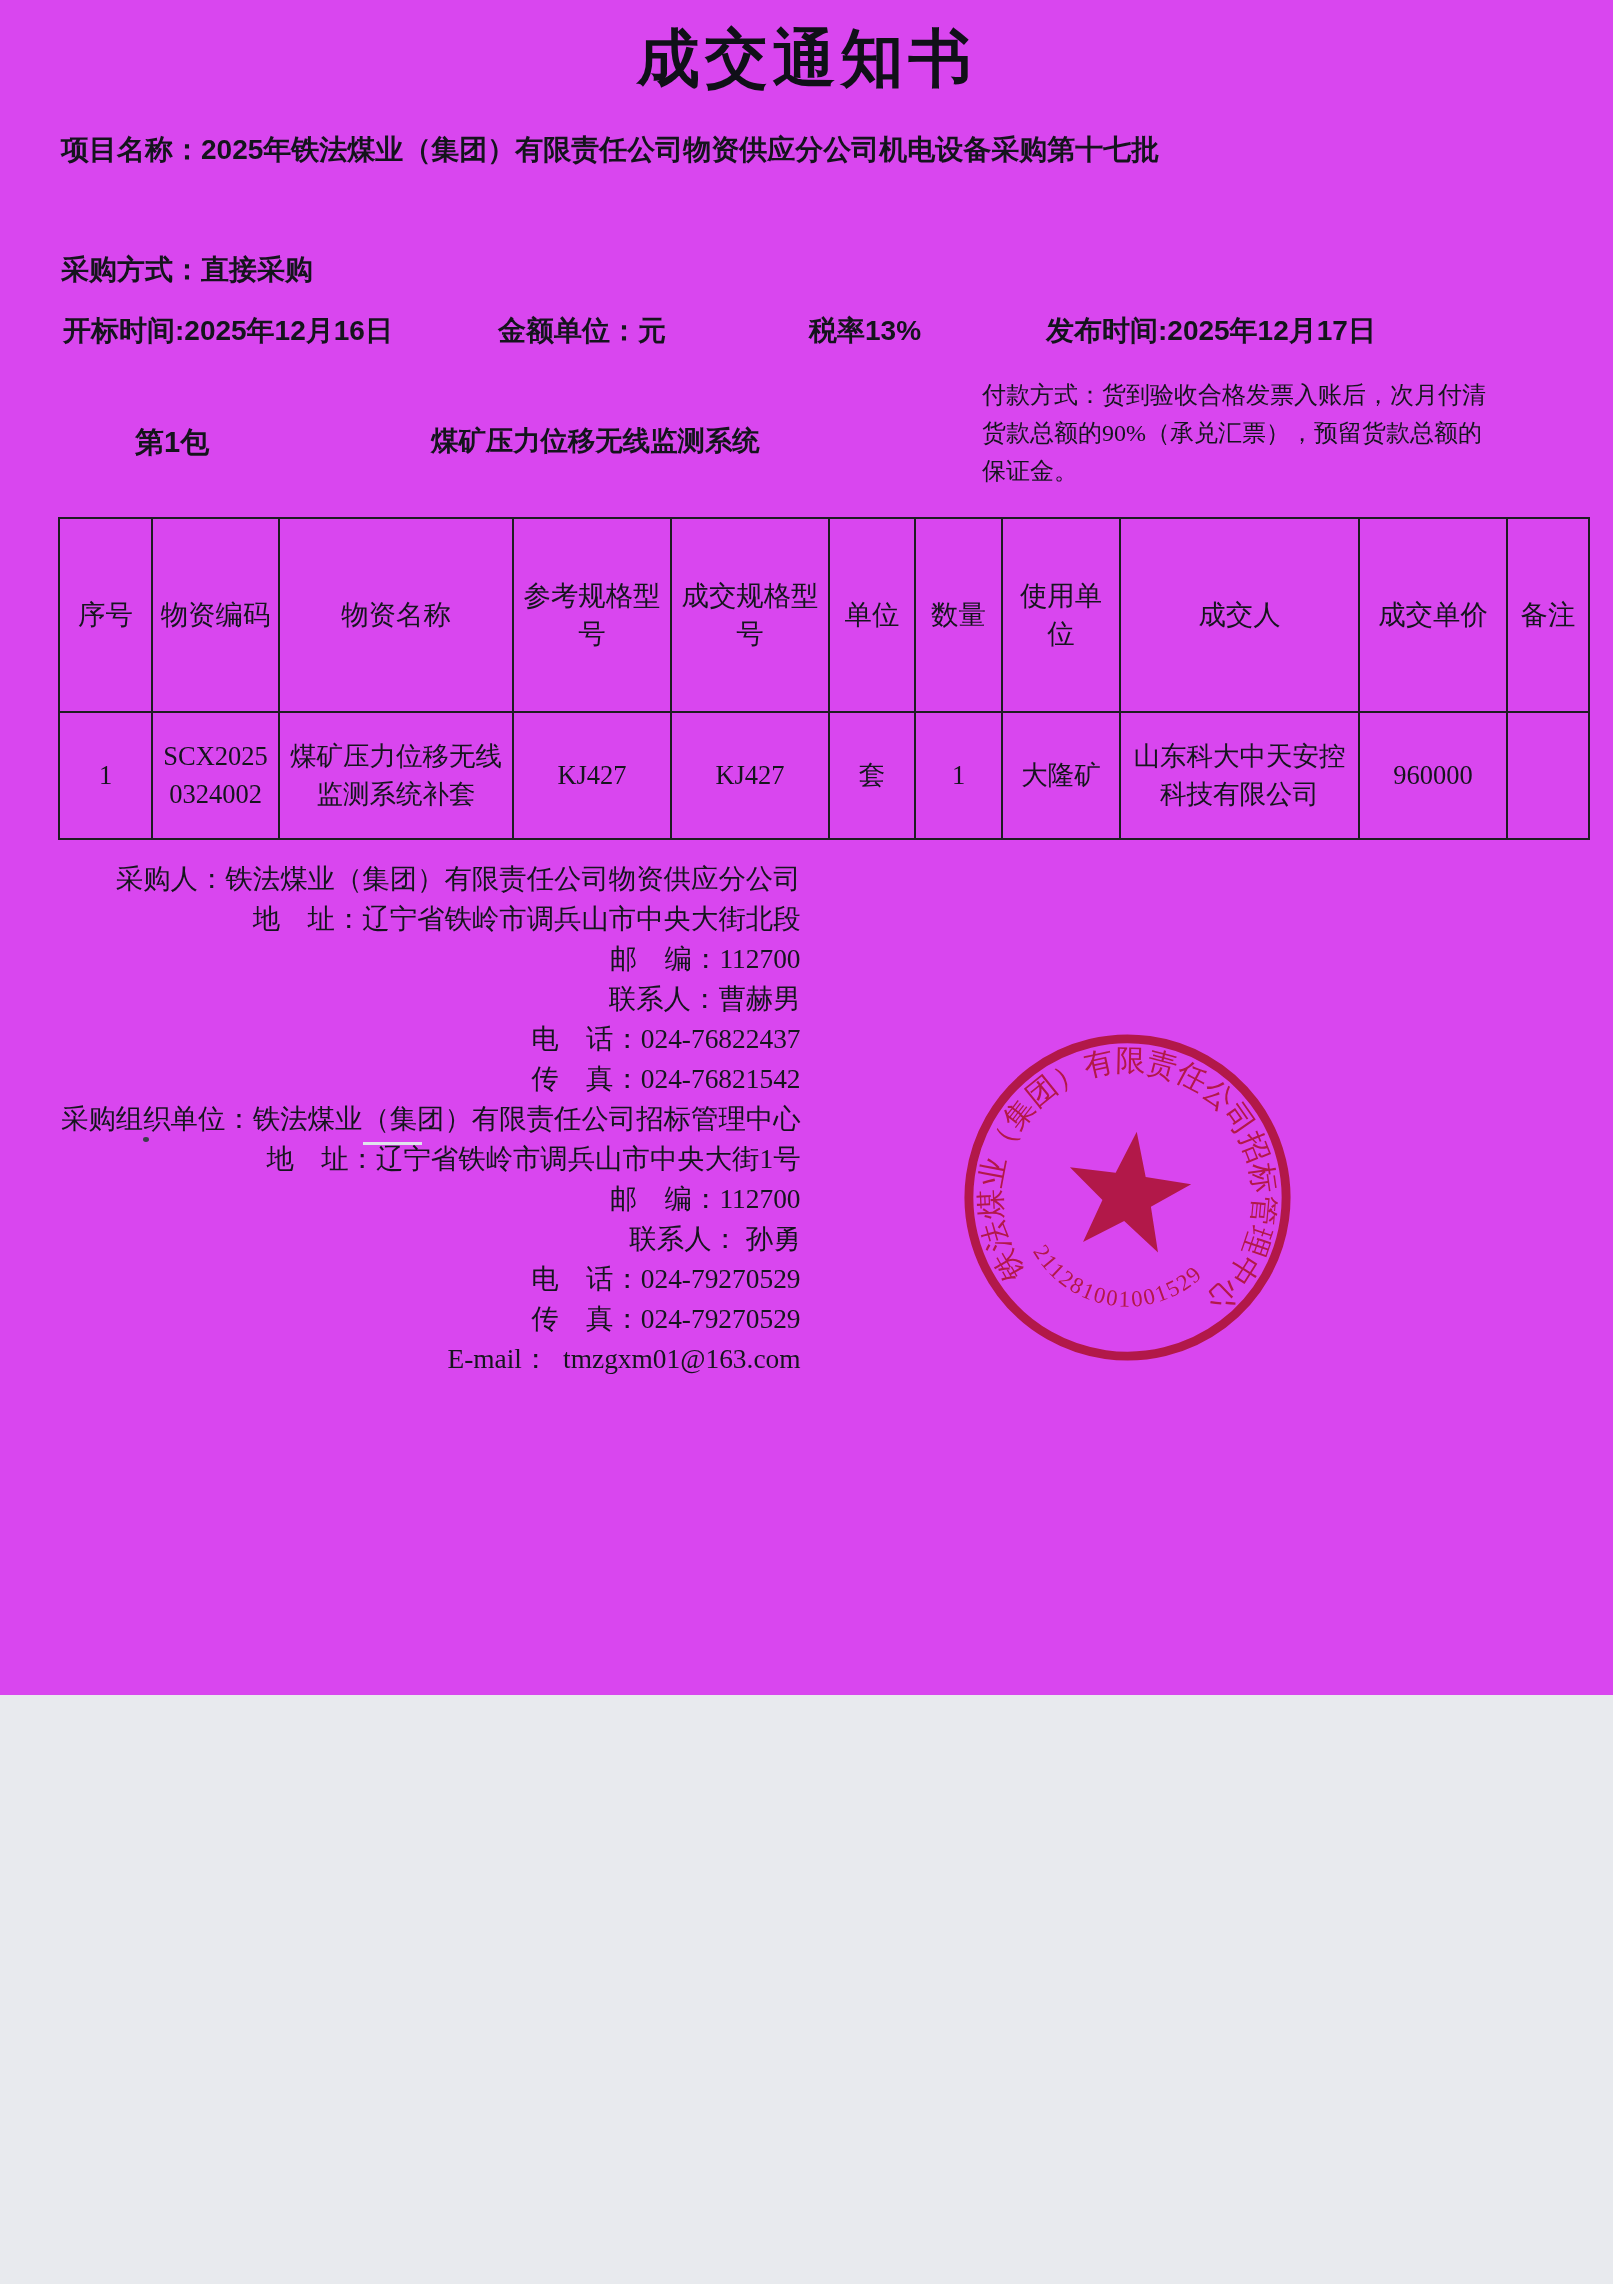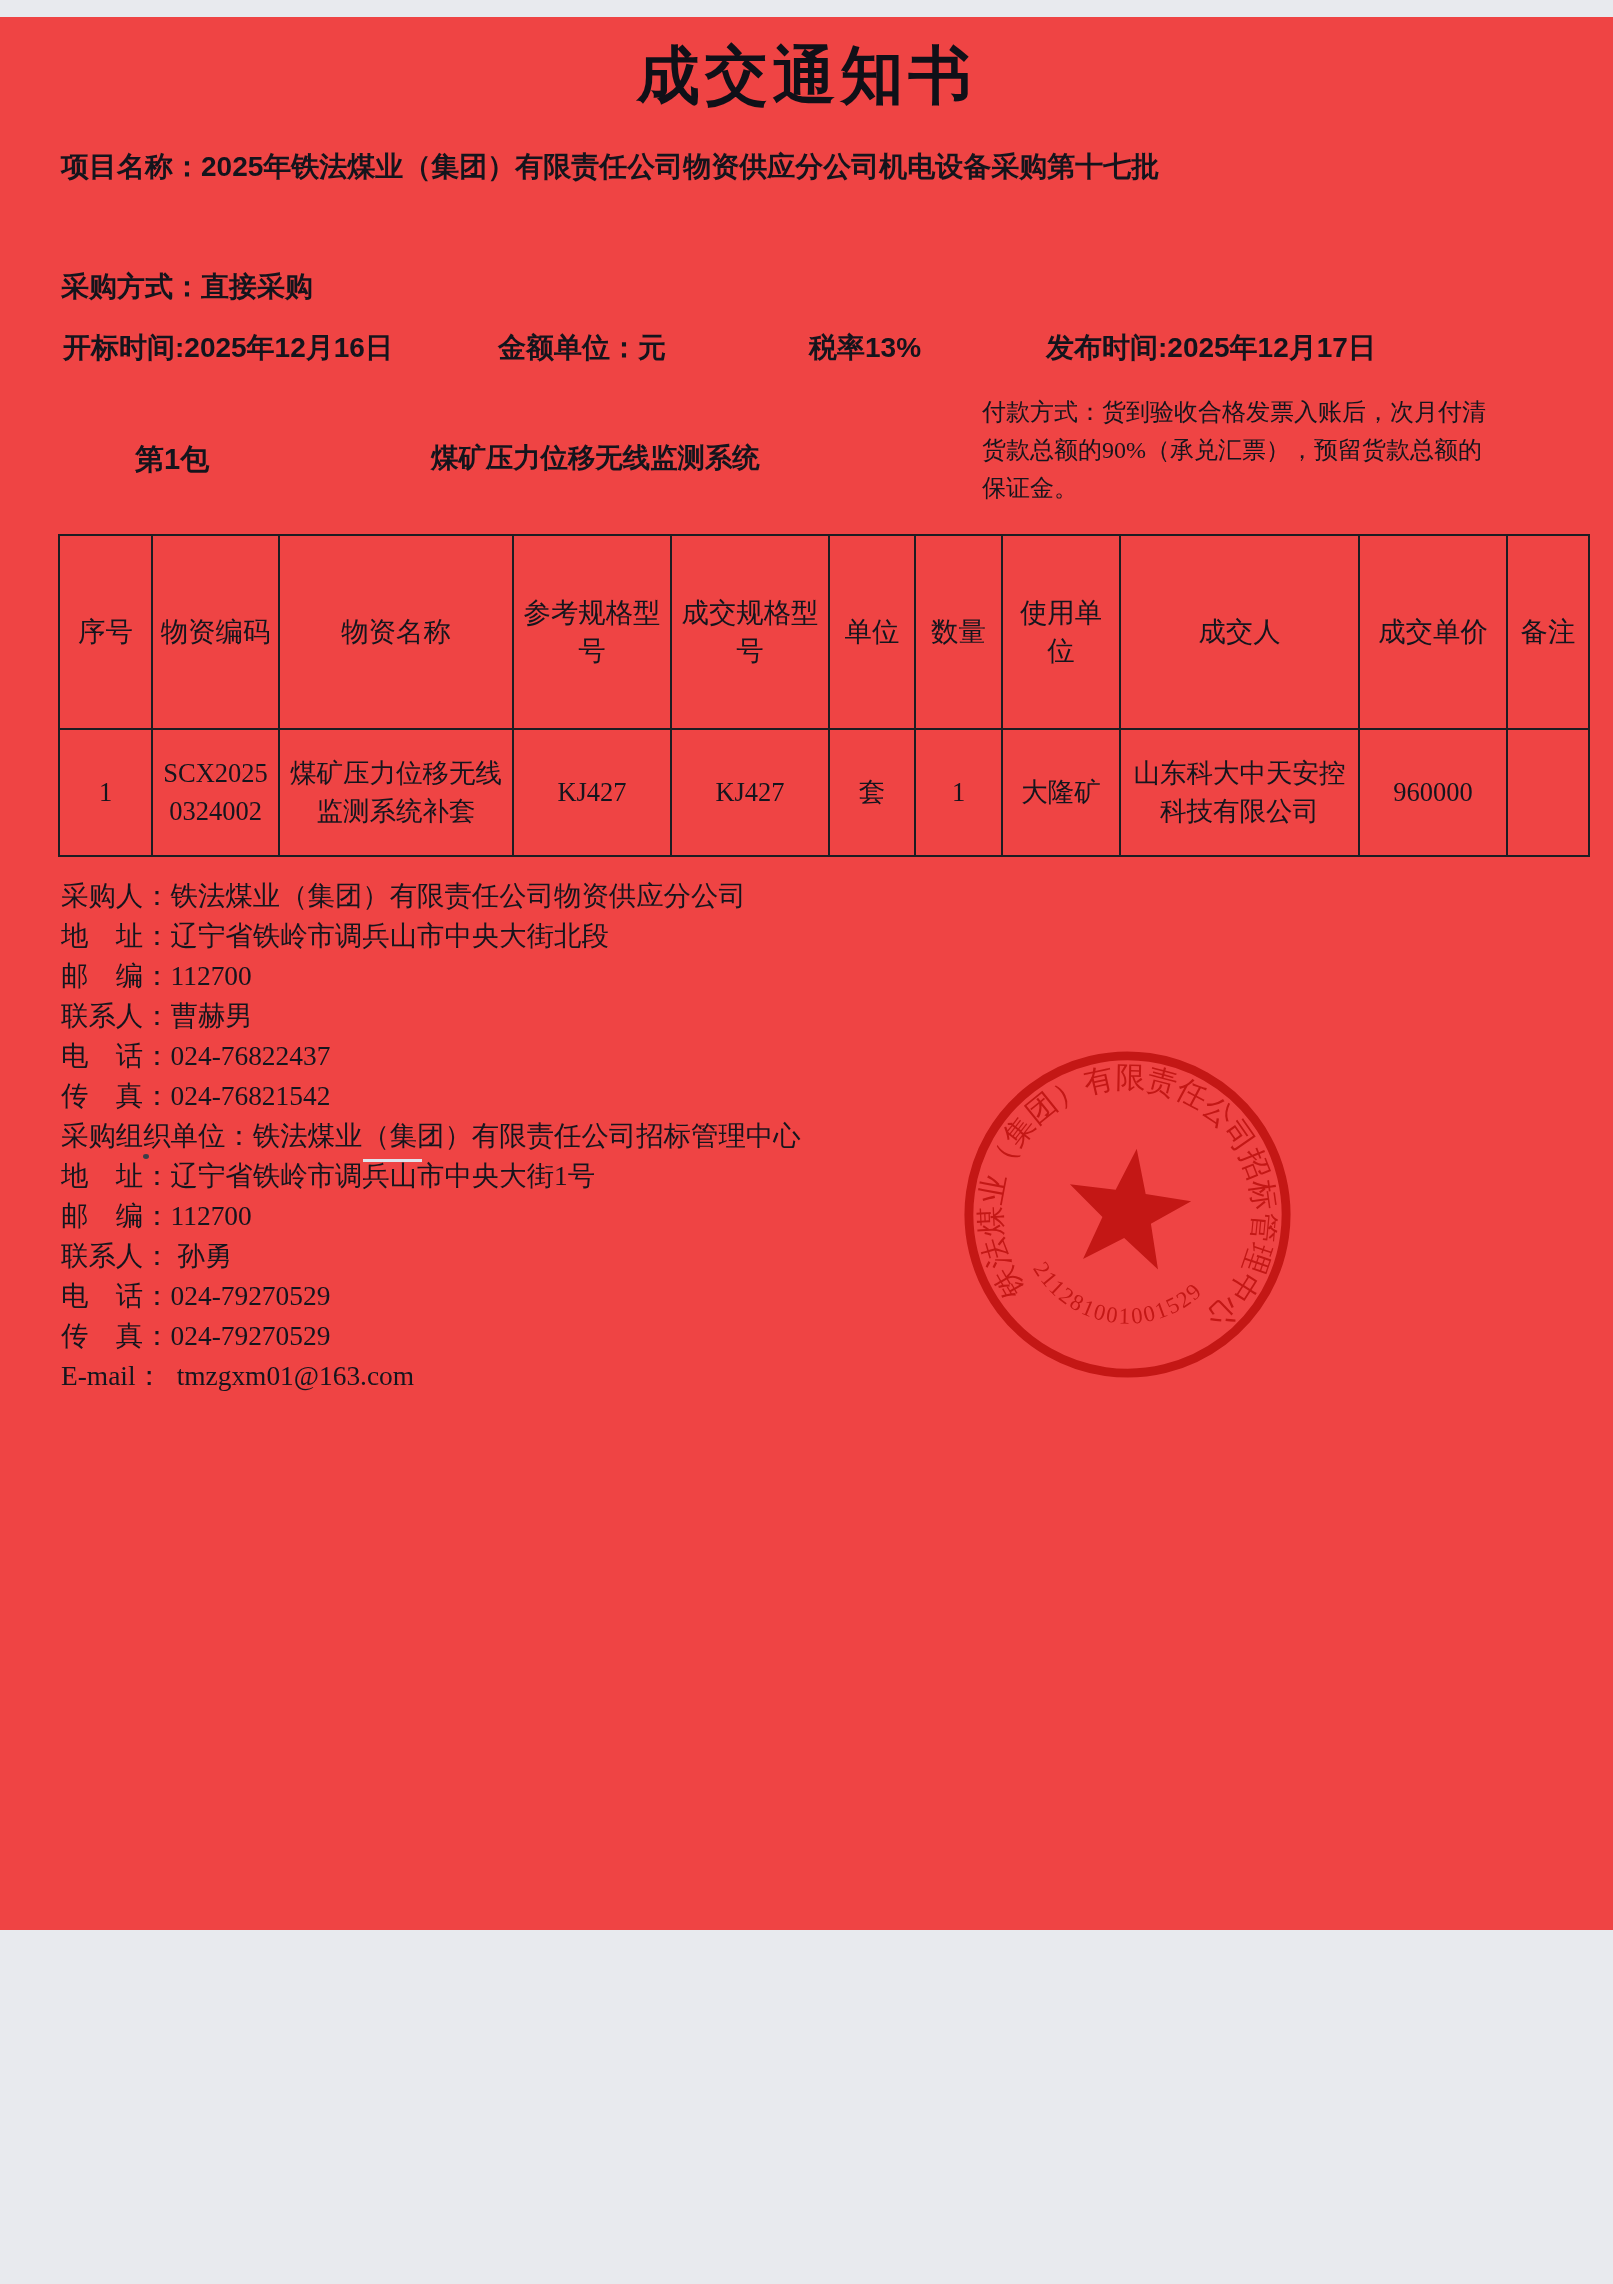--- a/index.html
+++ b/index.html
@@ -1,20 +1,20 @@
 <!DOCTYPE html>
 <html><head>
 <meta charset="utf-8">
 <style>
   html,body { margin:0; padding:0; background:#e8eaee; }
   .page {
     position:relative;
-    width:1613px; height:1913px;
-    margin:17px auto;
-    background:#ef4444;
+    width:1613px; height:1695px;
+    margin:0 auto;
+    background:#d946ef;
     color:#15151d;
     overflow:hidden;
     font-family:"Liberation Serif","DejaVu Serif",serif;
   }
 
   .doc-title {
     position:absolute; top:15.7px; left:0; right:0;
     text-align:center;
     font-family:"Liberation Sans","DejaVu Sans",sans-serif;
     font-weight:bold; font-size:63px; letter-spacing:4.9px;
@@ -45,21 +45,21 @@
   table.goods th { font-size:27.4px; }
   table.goods td { font-size:26.5px; }
   tr.hdr-row { height:194px; }
   tr.data-row { height:127px; }
   td.break-all { word-break:break-all; }
 
   .contacts {
     position:absolute; left:61px; top:861px;
     font-size:27.4px; color:#15151d;
   }
-  .contact-line { height:40px; white-space:pre-wrap; }
+  .contact-line { height:40px; white-space:pre-wrap;text-align:right; }
 
   .stamp {
     position:absolute; left:959px; top:1029px;
     width:337px; height:337px;
     transform:rotate(8deg);
     opacity:.84;
     mix-blend-mode:multiply;
     pointer-events:none;
   }
 

